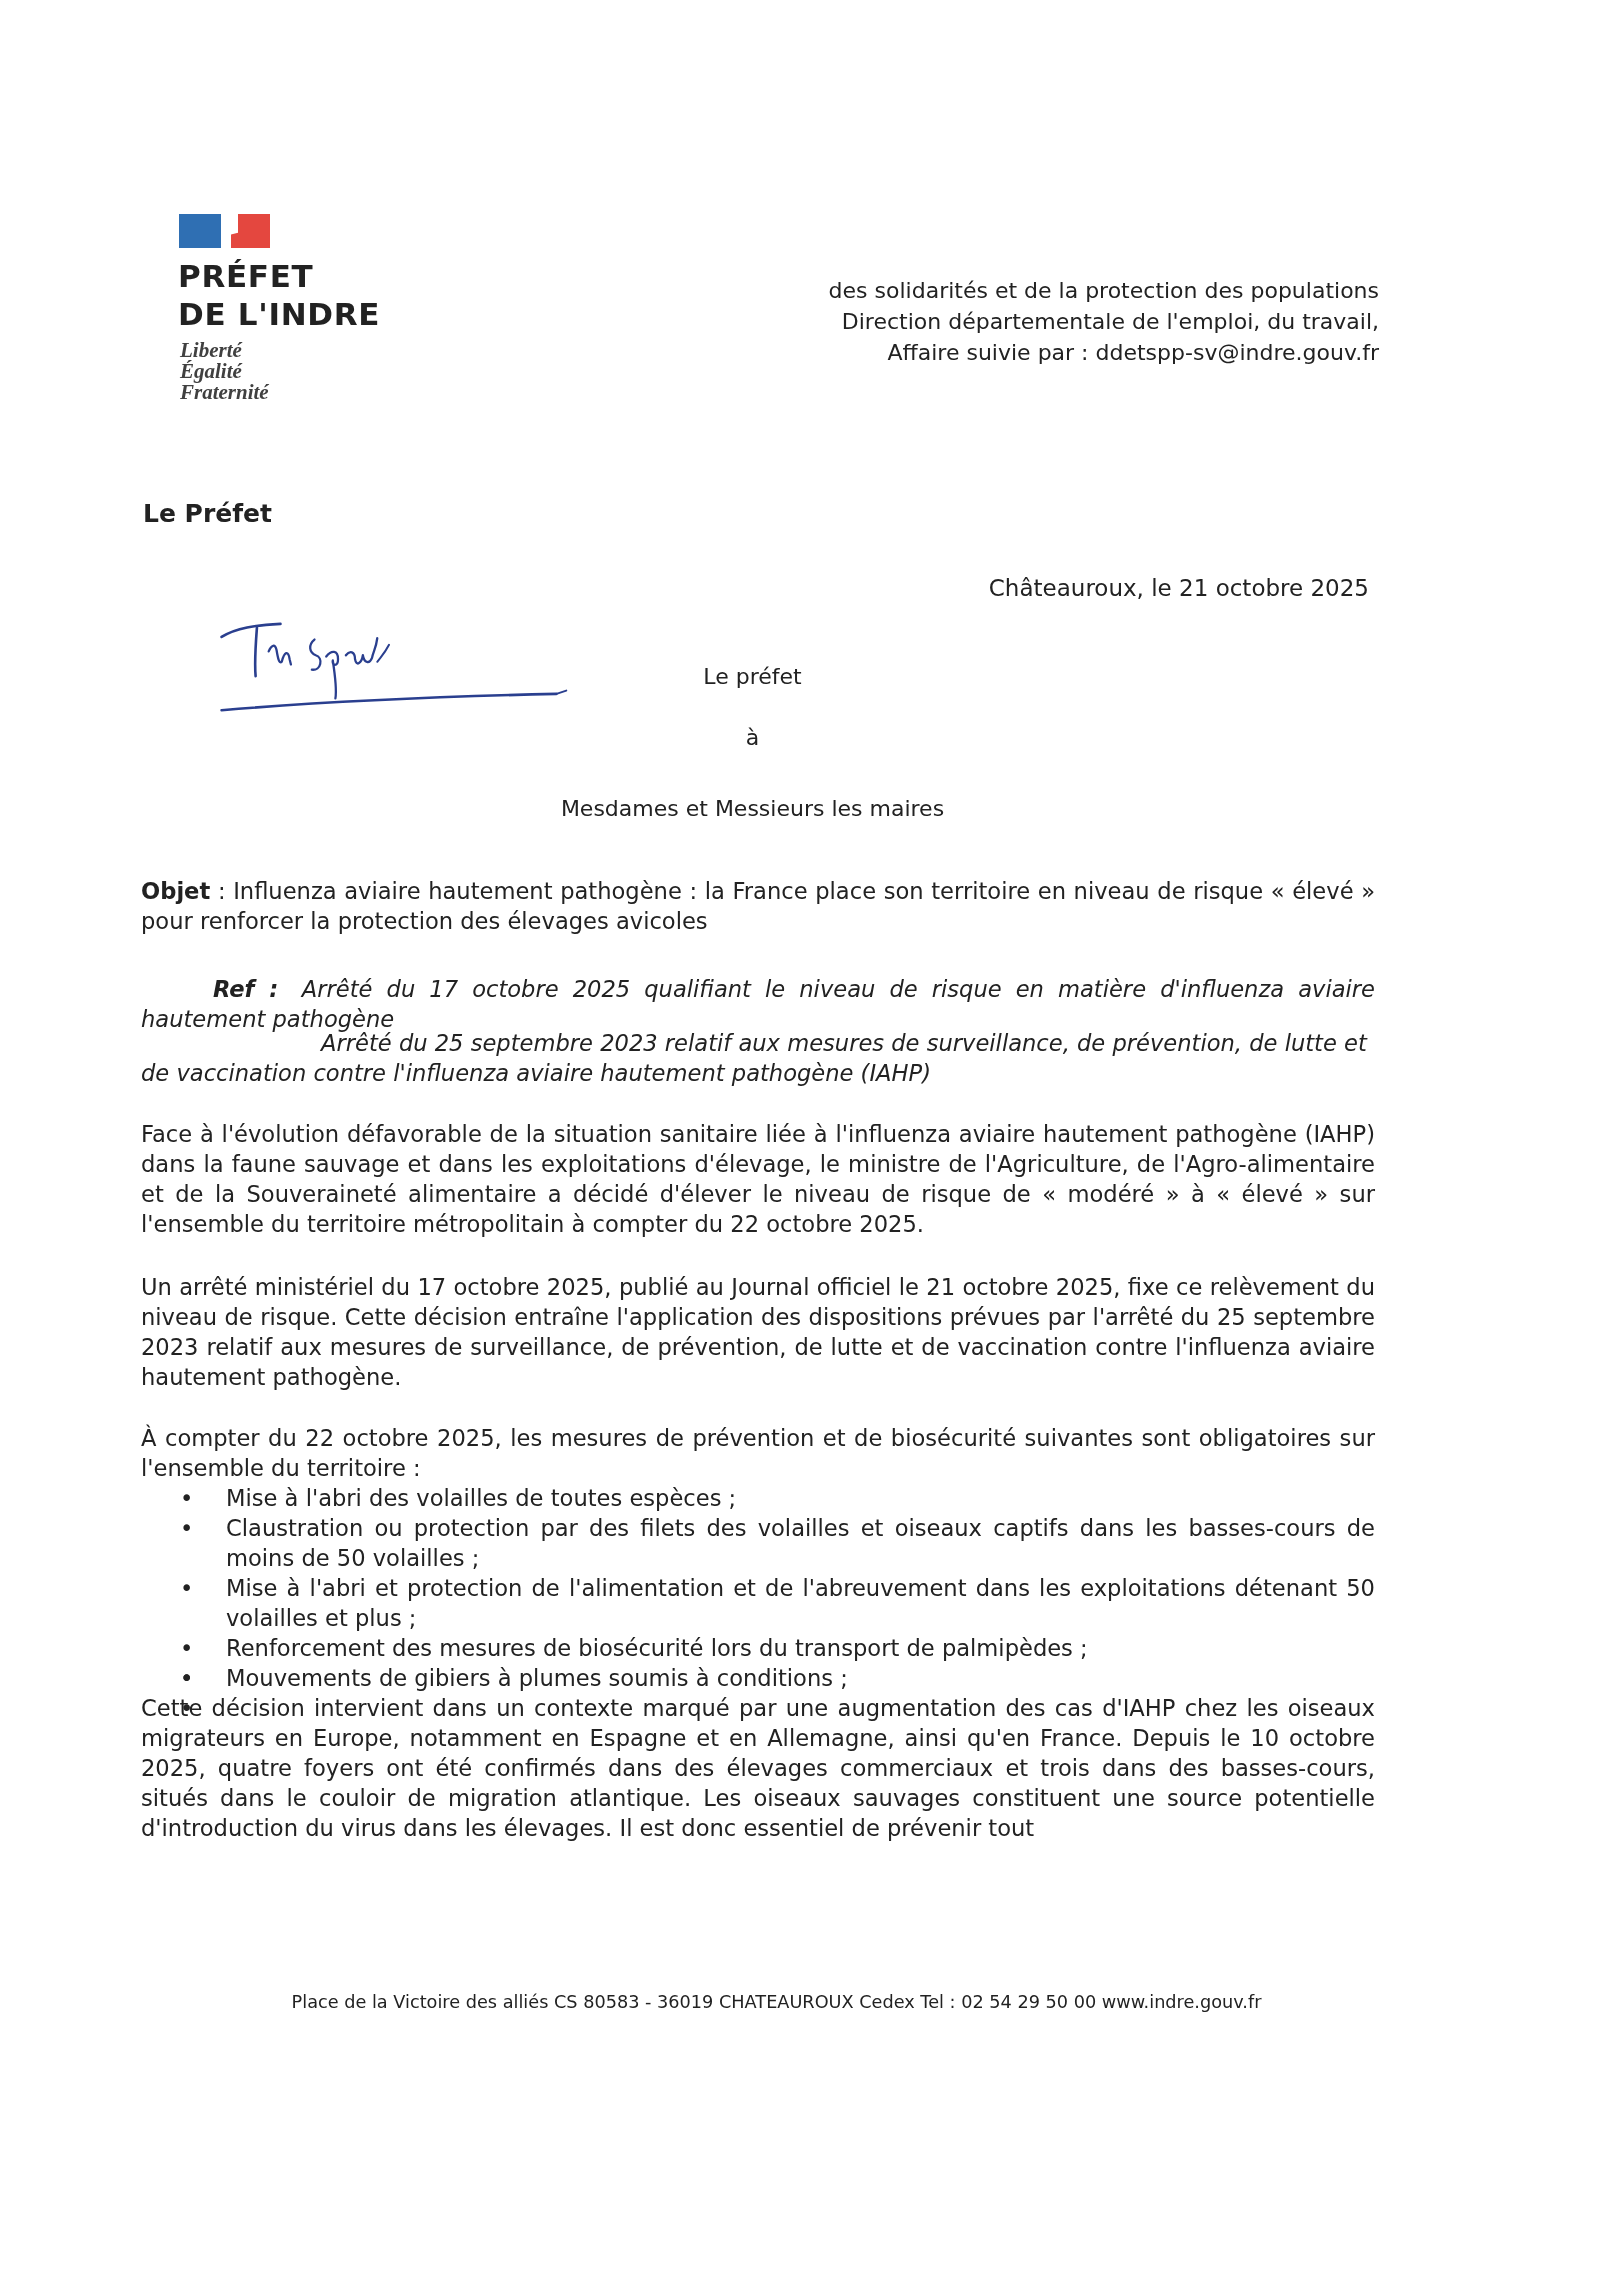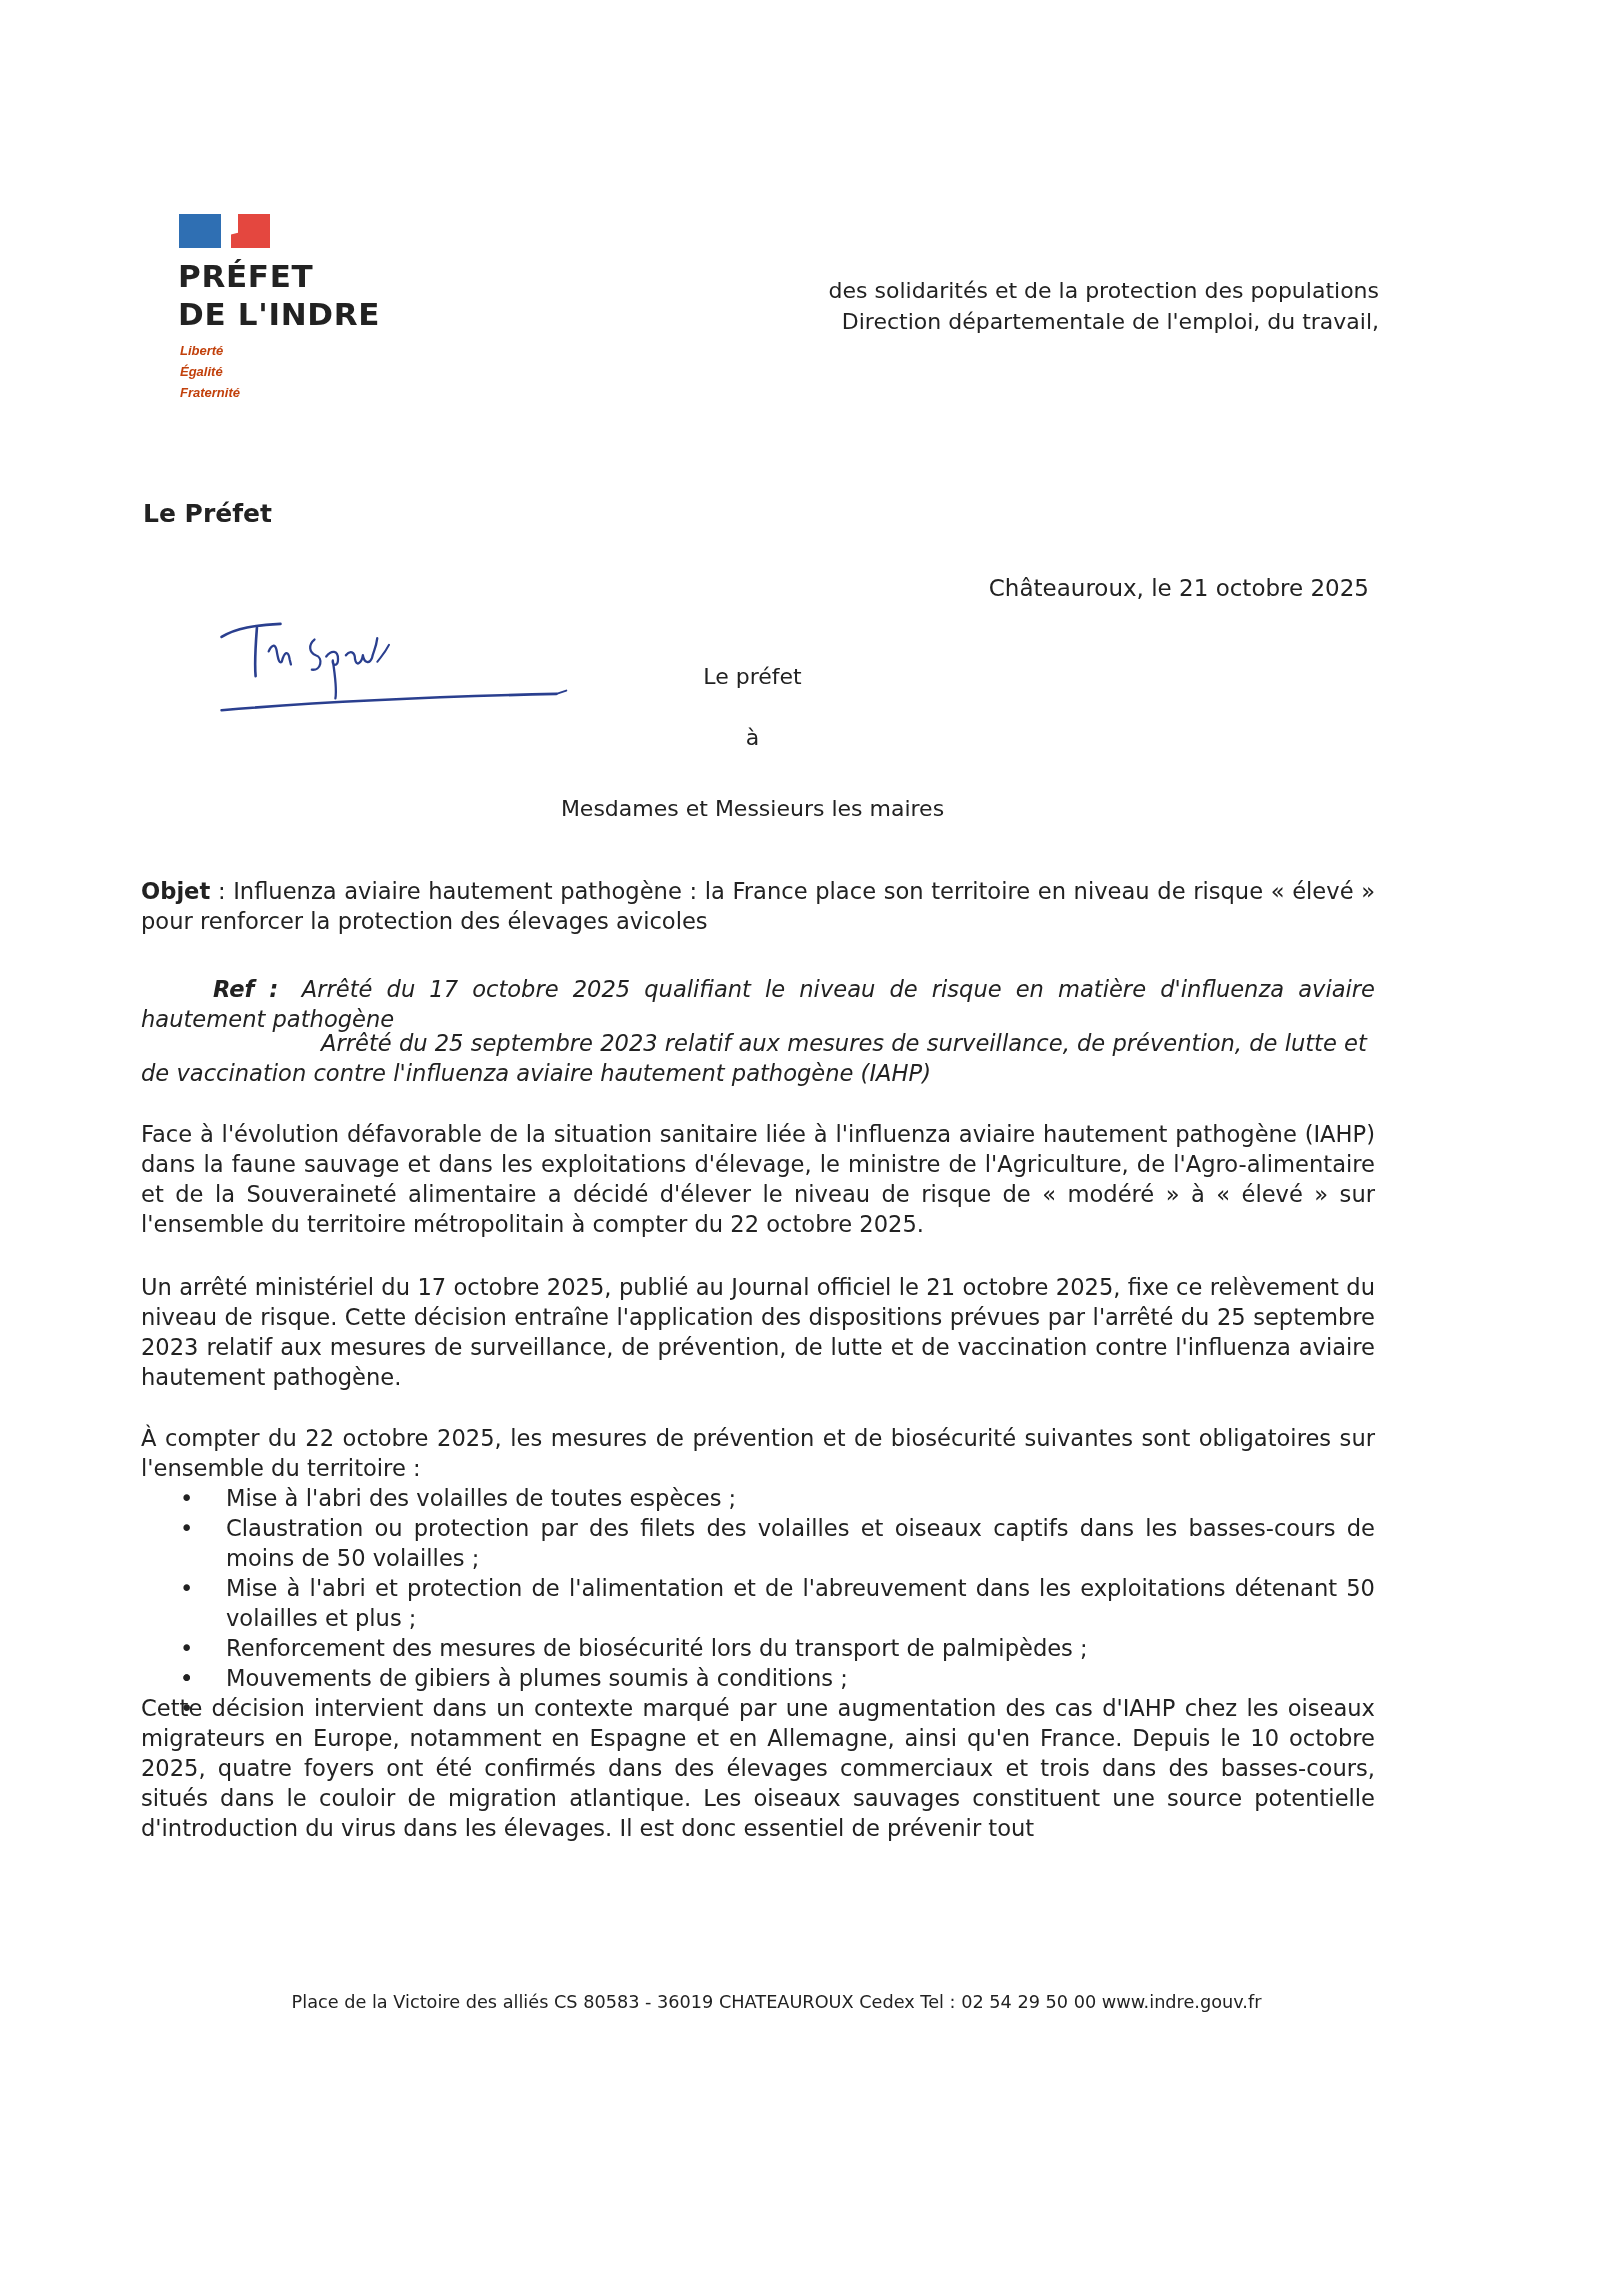--- a/index.html
+++ b/index.html
@@ -10,22 +10,22 @@
   }
   .abs { position: absolute; }
 
   
   .marianne { left: 179px; top: 214px; width: 96px; height: 34px; }
   .flag-blue { position: absolute; left: 0; top: 0; width: 42px; height: 34px; background: #2f6fb3; }
   .flag-red { position: absolute; left: 52px; top: 0; width: 39px; height: 34px; background: #e4473f;
               clip-path: polygon(18% 0, 100% 0, 100% 100%, 0 100%, 0 60%, 18% 55%); }
   .prefet-title { left: 178px; top: 257px; font-family: "DejaVu Sans", sans-serif; font-weight: bold;
                   font-size: 31px; line-height: 38px; letter-spacing: 0.7px; color: #222; }
-  .devise { left: 180px; top: 340px; font-family: Liberation Sans, sans-serif; font-style: italic; font-weight: bold;
-            font-size: 13px; line-height: 21px; color: #c2410c; }
+  .devise { left: 180px; top: 340px; font-family: Liberation Serif, serif; font-style: italic; font-weight: bold;
+            font-size: 21px; line-height: 21px; color: #404040; }
 
   
   .service { right: 244px; top: 275px; text-align: right; font-size: 22px; line-height: 31px; color: #222; }
 
   .signer { left: 143px; top: 499px; font-weight: bold; font-size: 25px; color: #222; }
   .date { right: 254px; top: 575px; font-size: 23px; color: #222; }
 
   .signature { left: 216px; top: 599px; width: 367px; height: 121px; }
 
   .recipient { left: 0; width: 1505px; text-align: center; font-size: 22px; color: #222; }
@@ -56,20 +56,21 @@
 </div>
 <div class="abs devise">
   <div>Liberté</div>
   <div>Égalité</div>
   <div>Fraternité</div>
 </div>
 
 <div class="abs service">
   <div>des solidarités et de la protection des populations</div>
   <div>Direction départementale de l'emploi, du travail,</div>
+  <div>Affaire suivie par : ddetspp-sv@indre.gouv.fr</div>
 </div>
 
 <div class="abs signer">Le Préfet</div>
 <div class="abs date">Châteauroux, le 21 octobre 2025</div>
 
 <svg class="abs signature" viewBox="0 0 560 185">
   <g fill="none" stroke="#2a3f8f" stroke-linecap="round" stroke-linejoin="round">
     <path d="M8 58 C 30 44, 60 40, 98 38" stroke-width="4"></path>
     <path d="M62 44 C 60 70, 58 95, 60 118" stroke-width="4"></path>
     <path d="M80 80 C 84 70, 90 68, 92 78 C 94 90, 96 100, 100 96 C 104 80, 110 78, 112 92 L 114 100" stroke-width="3.5"></path>

